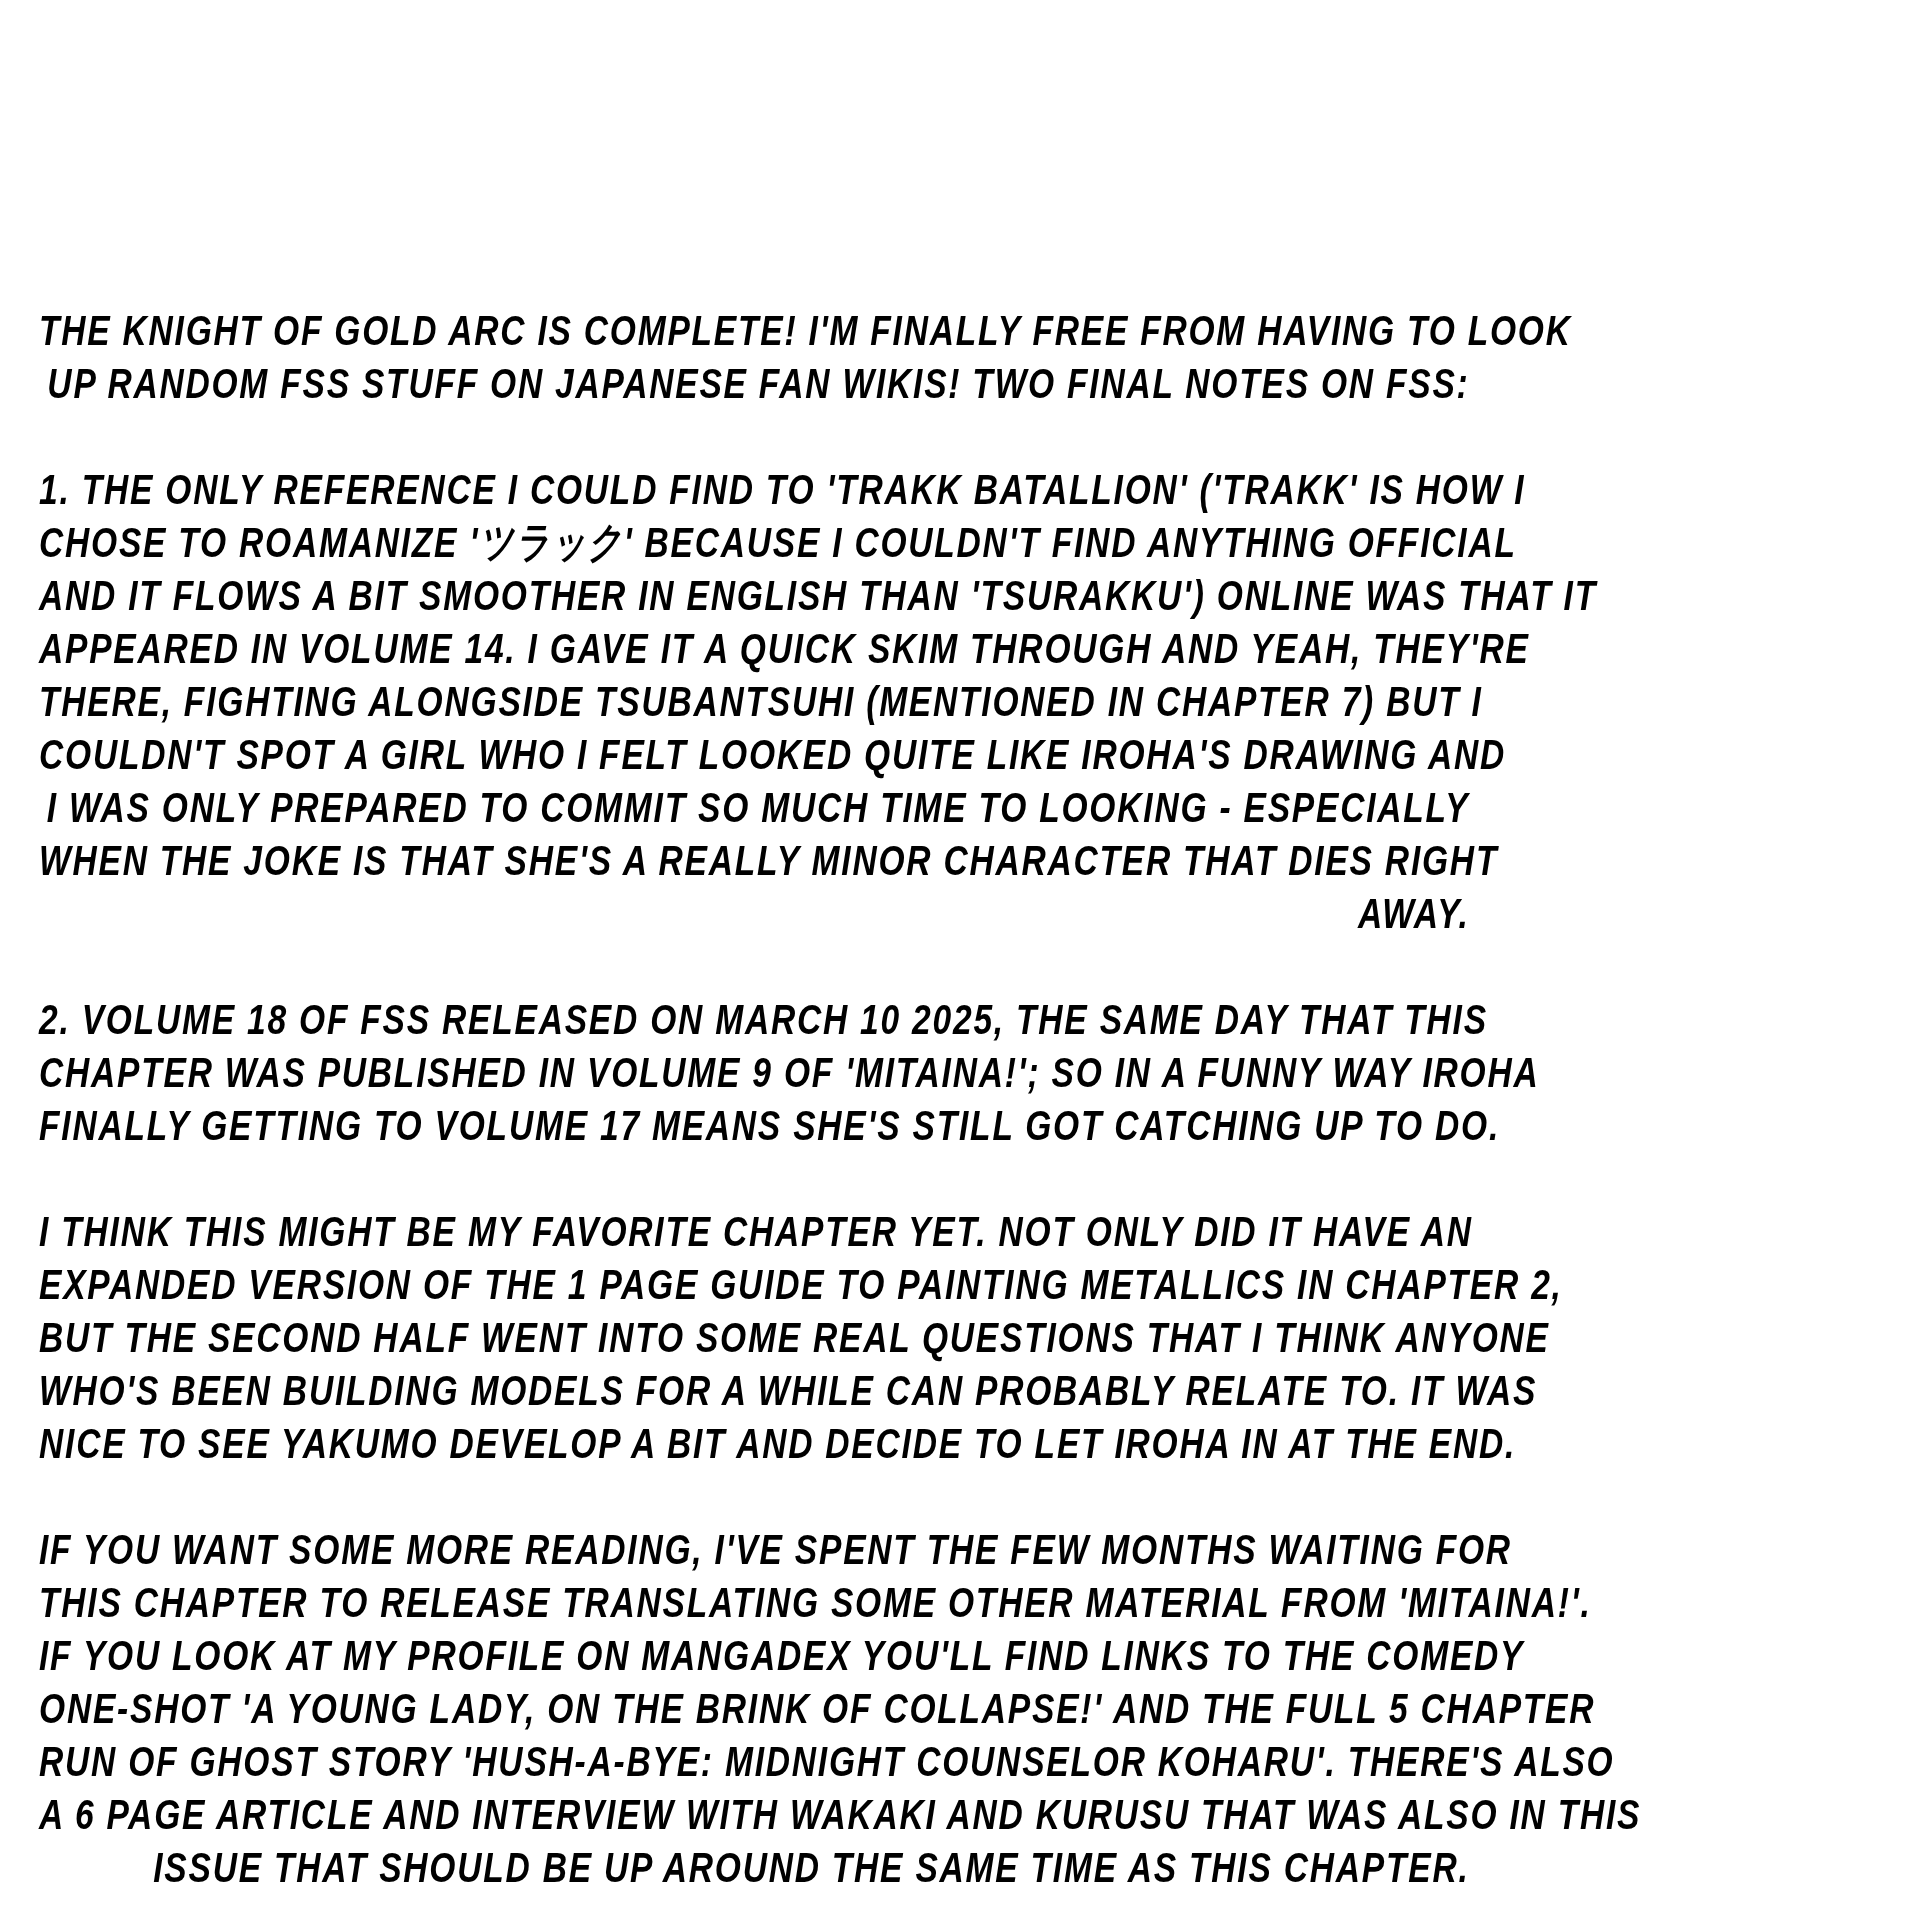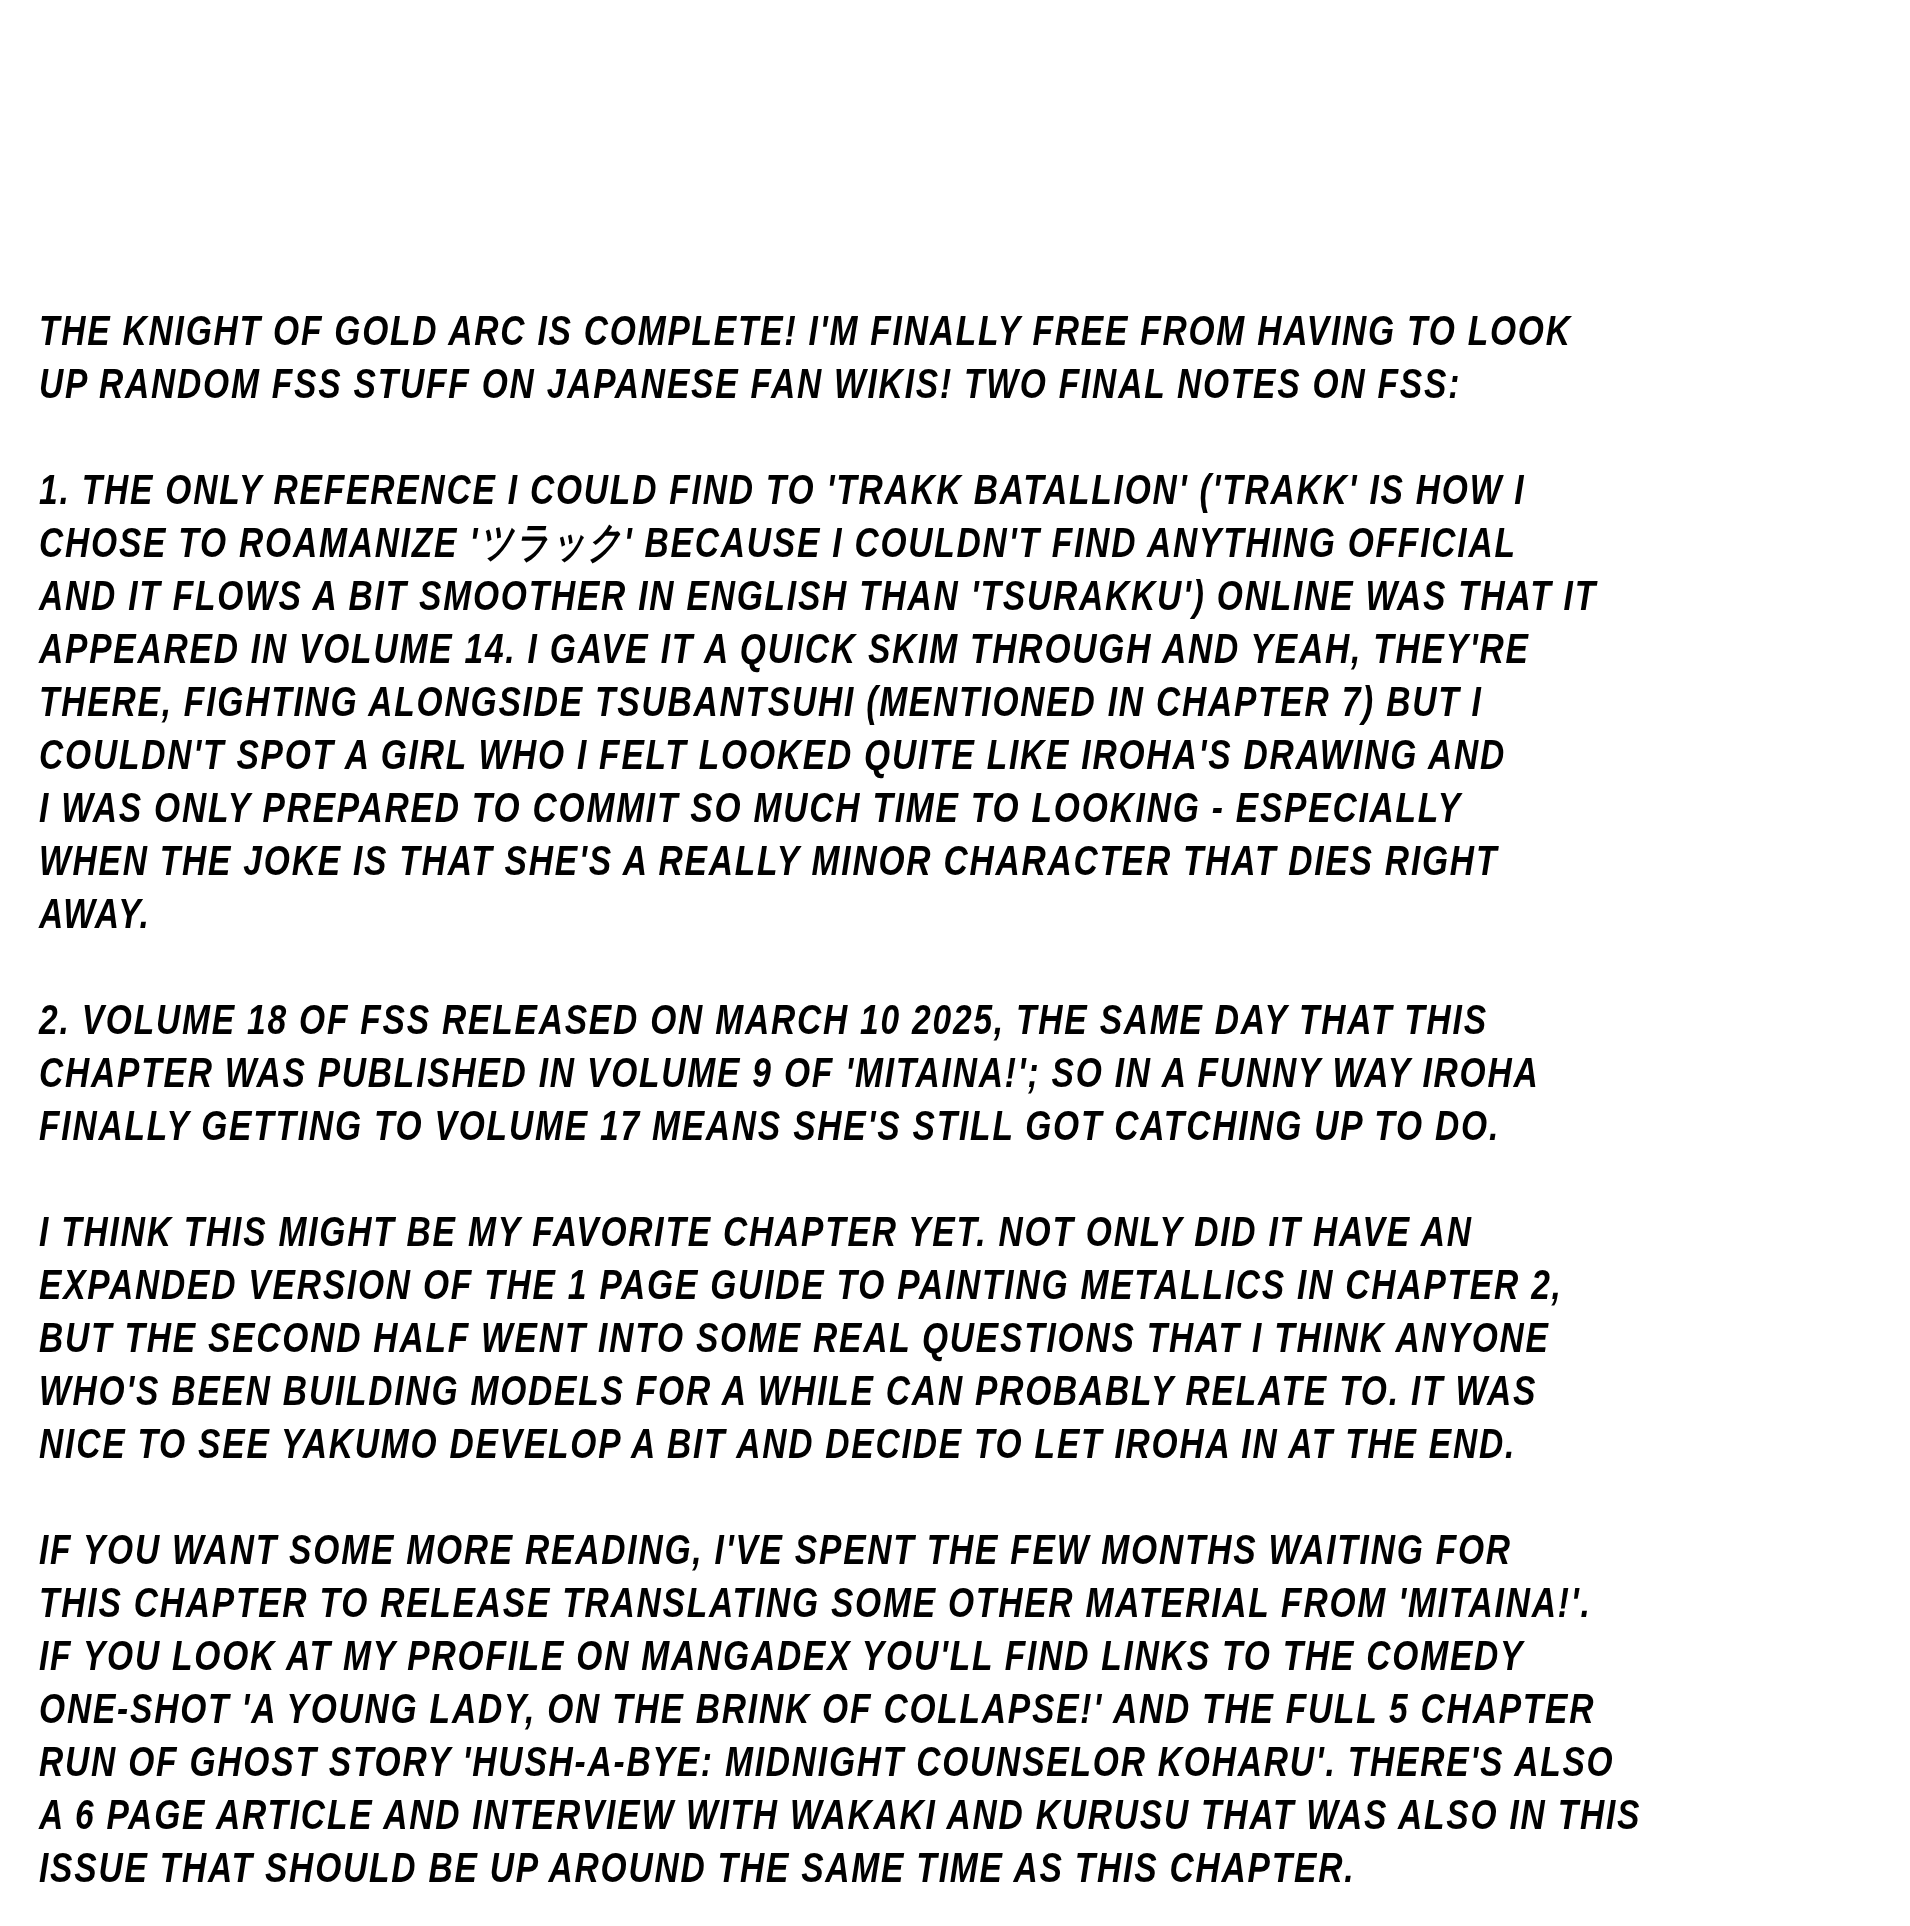--- a/index.html
+++ b/index.html
@@ -33,21 +33,21 @@
       font-size: 43px;
       line-height: 53px;
       letter-spacing: 2.3px;
     }
     .line {
       display: block;
       white-space: nowrap;
       transform: scaleX(0.78);
       transform-origin: left center;
     }
-    .para { margin: 0 0 53px 0; }
+    .para { margin: 0 0 53px 0; text-align: right; }
   </style>
 </head>
 <body>
 
 <div class="page">
   <div class="text-block" style="top:304px;">
 
     <div class="para">
       <span class="line">THE KNIGHT OF GOLD ARC IS COMPLETE! I'M FINALLY FREE FROM HAVING TO LOOK</span>
       <span class="line">UP RANDOM FSS STUFF ON JAPANESE FAN WIKIS! TWO FINAL NOTES ON FSS:</span>

